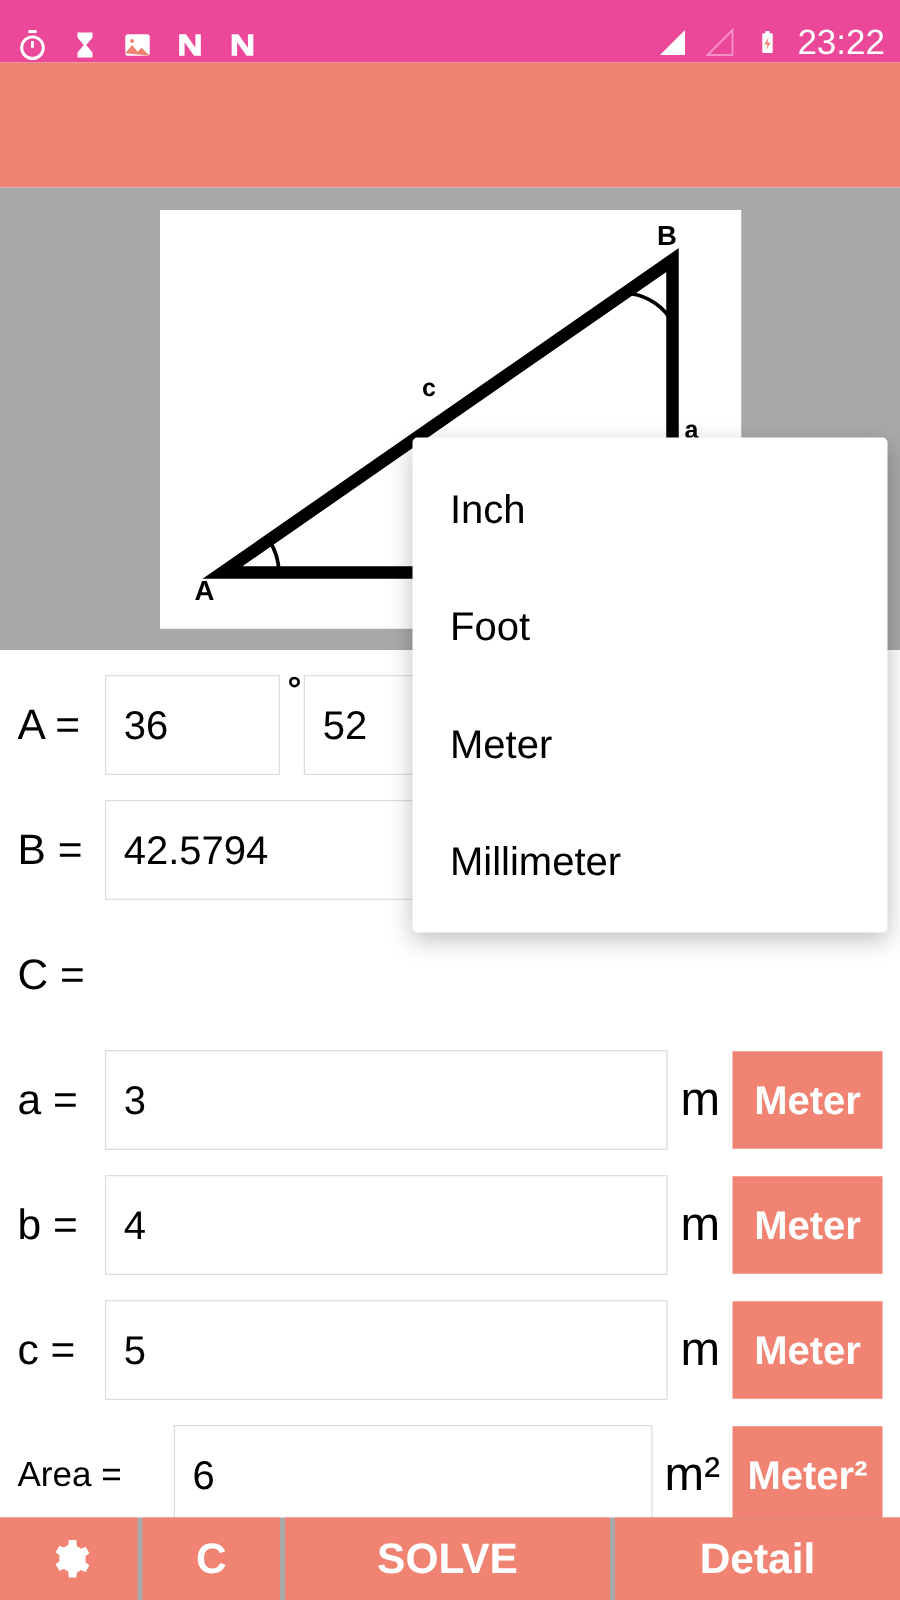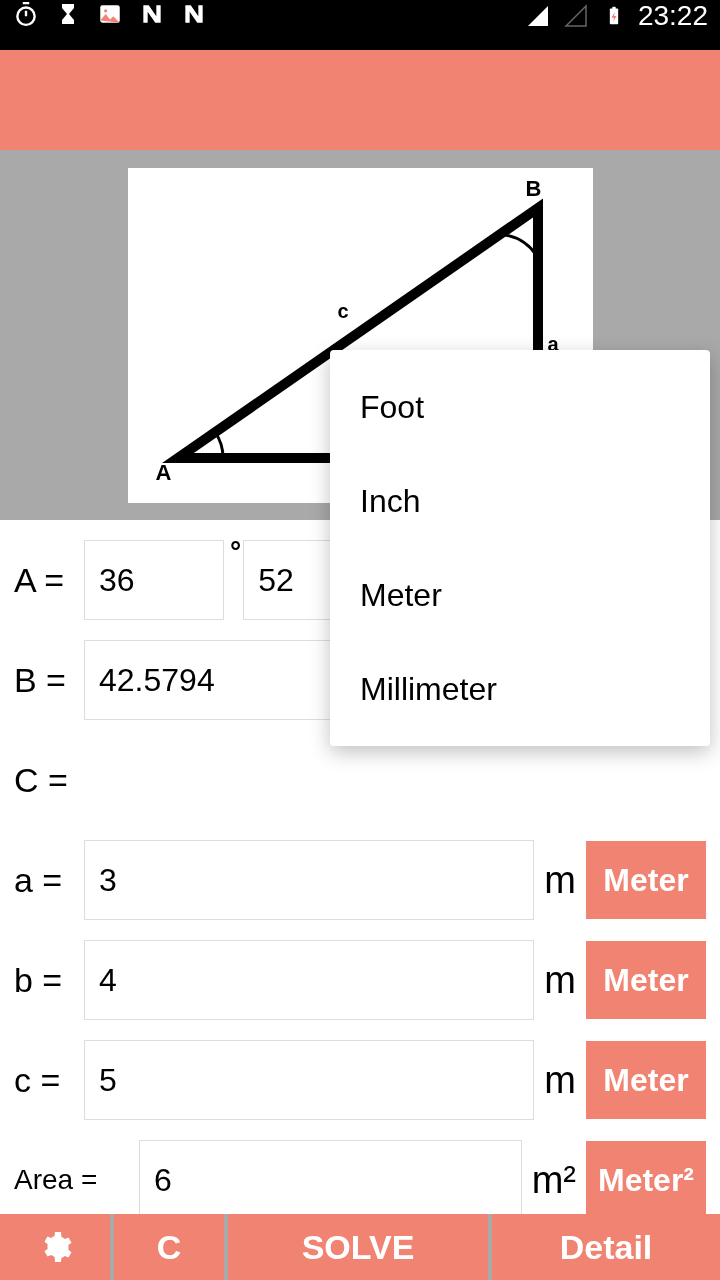--- a/index.html
+++ b/index.html
@@ -1,23 +1,23 @@
 <!DOCTYPE html>
 <html><head>
 <meta charset="utf-8">
 <style>
   * { box-sizing: border-box; margin: 0; padding: 0; }
   html, body { width: 720px; height: 1280px; font-family: sans-serif; overflow: hidden; }
   body { background: #fff; position: relative; }
 
   .status-bar {
     height: 50px;
-    background: #000000;
+    background: #ec4899;
     display: flex;
-    align-items: flex-start;
+    align-items: flex-end;
     justify-content: space-between;
     padding: 0 12px;
     color: #fff;
   }
   .status-left { display: flex; gap: 14px; align-items: center; }
   .status-right { display: flex; gap: 10px; align-items: center; font-size: 28px; font-weight: 500; }
   .status-ic { width: 28px; height: 28px; display: inline-flex; align-items: center; justify-content: center; }
 
   .header-bar { height: 100px; background: #f08372; }
 
@@ -233,24 +233,24 @@
   <div class="bbtn solve">
       <span>SOLVE</span>
     </div>
   <div class="bbtn">
       <span>Detail</span>
     </div>
 </div>
 
 <div class="dropdown">
   <div class="opt">
+      <span>Inch</span>
+    </div>
+  <div class="opt">
       <span>Foot</span>
     </div>
   <div class="opt">
-      <span>Inch</span>
-    </div>
-  <div class="opt">
       <span>Meter</span>
     </div>
   <div class="opt">
       <span>Millimeter</span>
     </div>
 </div>
 
 </body></html>

